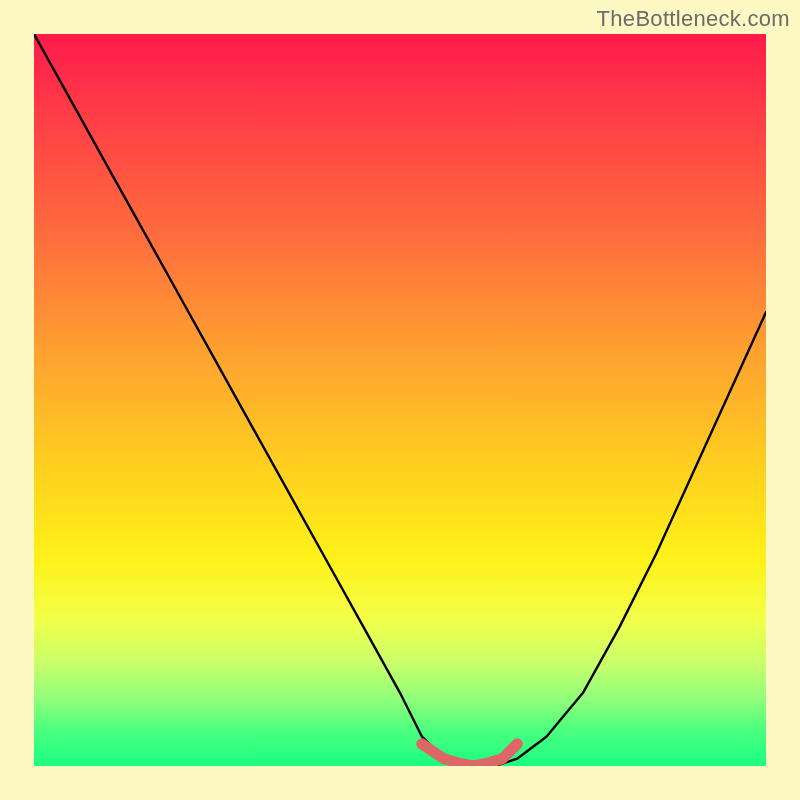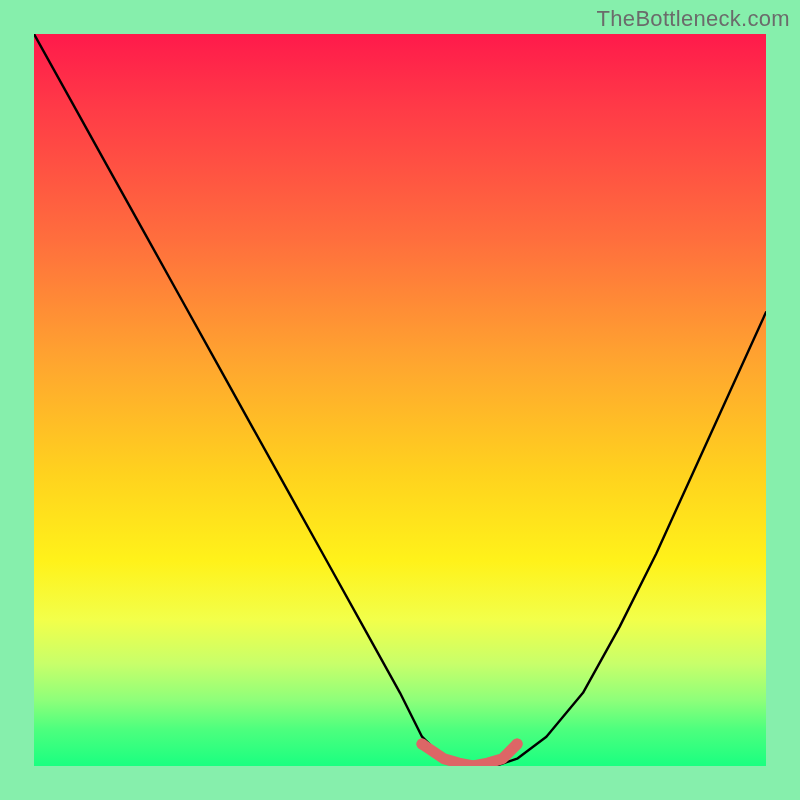--- a/index.html
+++ b/index.html
@@ -8,21 +8,21 @@
     width: 800px;
     height: 800px;
     overflow: hidden;
     background: #000;
     font-family: Arial, Helvetica, sans-serif;
   }
   .frame {
     position: relative;
     width: 800px;
     height: 800px;
-    background: #86efac;
+    background: #fef9c3;
     text-align: center;
   }
   .plot {
     position: absolute;
     
     left: 34px;
     top: 34px;
     right: 34px;
     bottom: 34px;
   }

